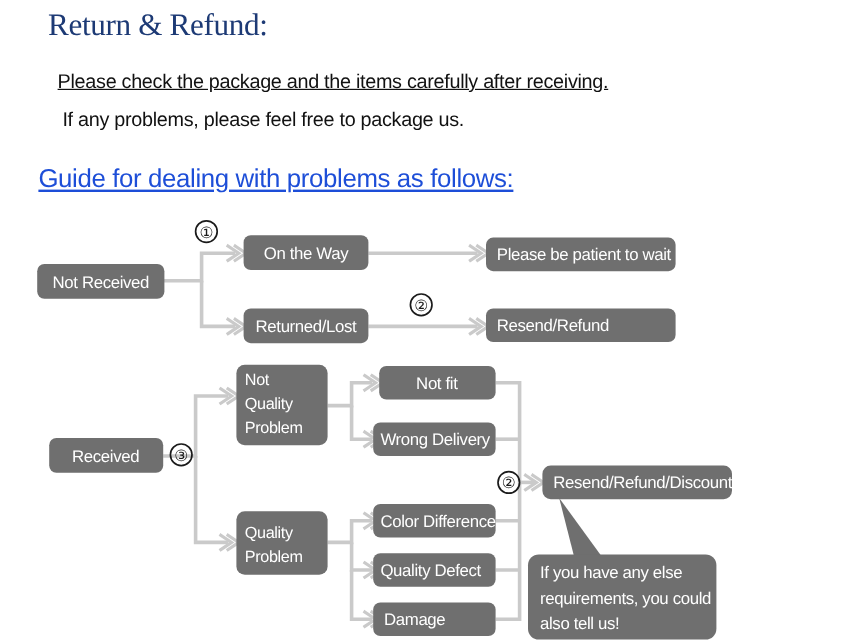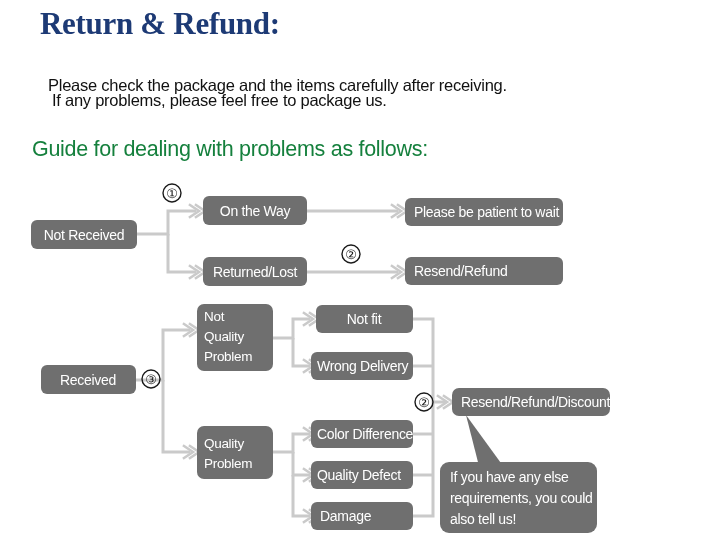--- a/index.html
+++ b/index.html
@@ -13,44 +13,45 @@
     position: relative;
     overflow: hidden;
     font-family: "Liberation Sans", sans-serif;
     color: #141414;
   }
   #page-title {
     position: absolute;
     left: 40px;
     top: 6px;
     font-family: "Liberation Serif", serif;
-    font-weight: bold;
-    font-size: 31px;
+    font-weight: normal;
+    font-size: 26px;
     letter-spacing: -0.3px;
     color: #1d3a75;
     white-space: nowrap;
     text-align: right;
   }
   .intro-line {
     position: absolute;
     font-size: 16.5px;
     color: #111111;
     white-space: nowrap;
     letter-spacing: -0.25px;
   }
-  #intro-line-1 { left: 48px; top: 76px; }
+  #intro-line-1 { left: 48px; top: 59px; text-decoration: underline; }
   #intro-line-2 { left: 52px; top: 91px; }
   #guide-heading {
     position: absolute;
     left: 32px;
     top: 137px;
     font-size: 21.5px;
-    color: #15803d;
+    color: #1d4ed8;
     white-space: nowrap;
     letter-spacing: -0.3px;
+    text-decoration: underline;
   }
   #flowchart {
     position: absolute;
     left: 0;
     top: 0;
     width: 716px;
     height: 536px;
   }
   .node-rect {
     fill: #6f6f6f;

